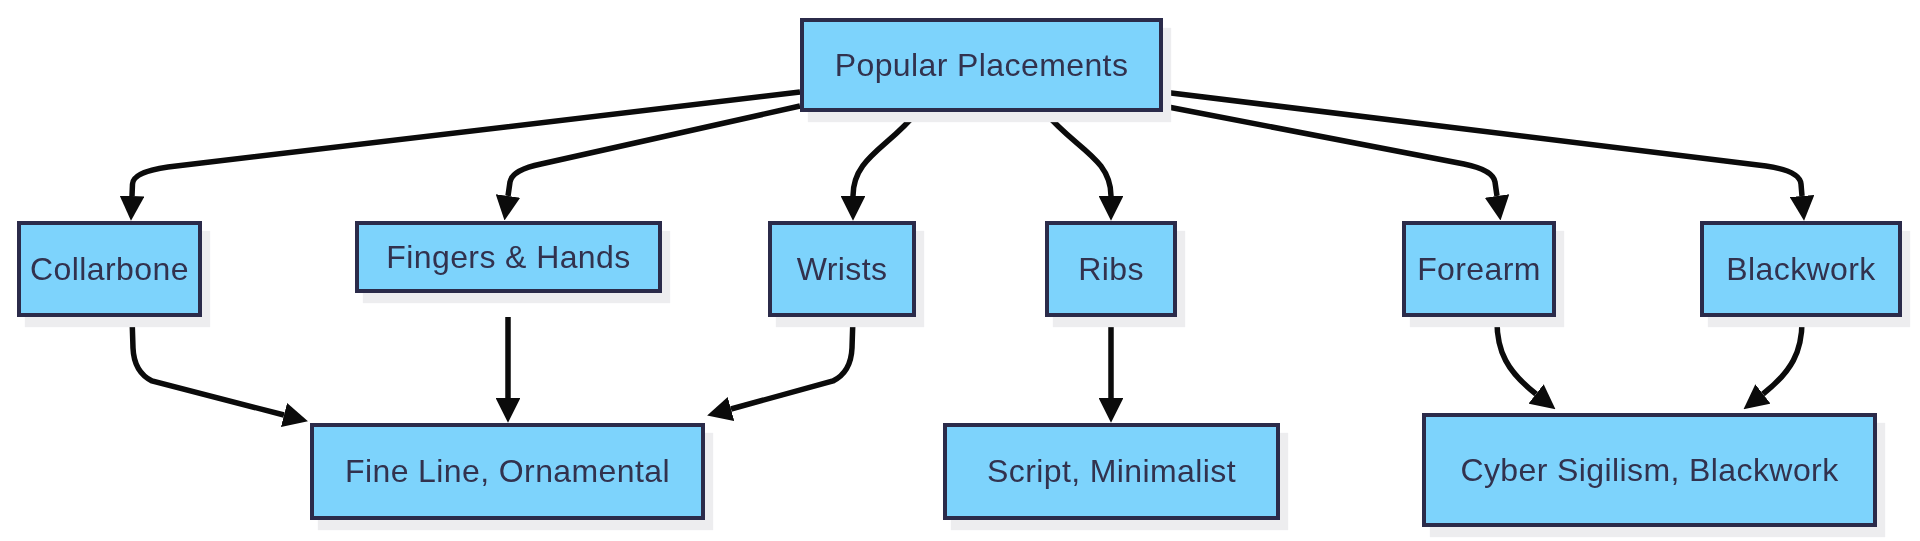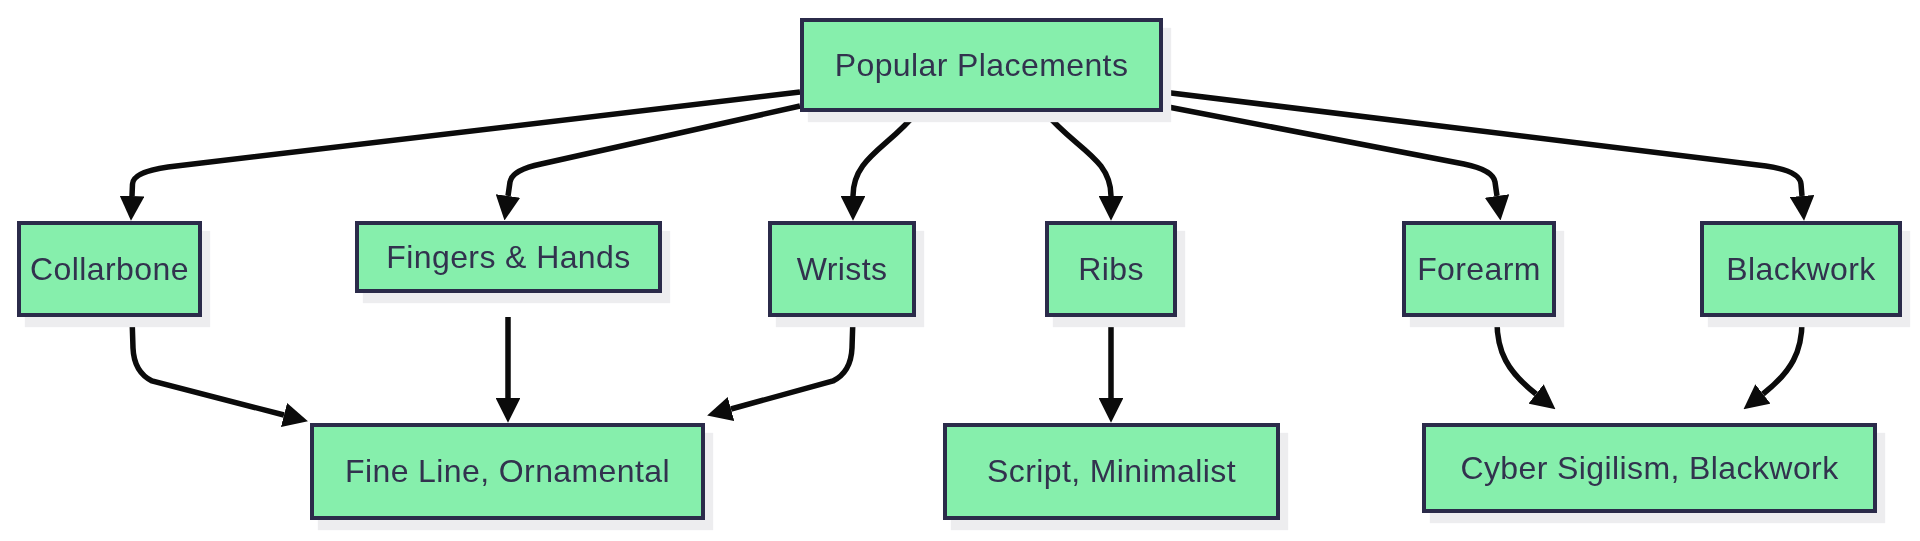--- a/index.html
+++ b/index.html
@@ -26,21 +26,21 @@
     display: block;
   }
   .edge {
     fill: none;
     stroke: #0b0b0b;
     stroke-width: 5.5;
   }
   .node {
     position: absolute;
     box-sizing: border-box;
-    background: #86efac;
+    background: #7dd3fc;
     border: 4px solid #2b2b4a;
     box-shadow: 8px 10px 1px #ededef;
     display: flex;
     align-items: center;
     justify-content: center;
     text-align: center;
     font-size: 32px;
     letter-spacing: 0.4px;
     color: #32324e;
     white-space: nowrap;
@@ -50,21 +50,21 @@
   
   .n-collarbone{ left: 17px;   top: 221px; width: 185px; height: 96px; }
   .n-fingers   { left: 355px;  top: 221px; width: 307px; height: 72px; }
   .n-wrists    { left: 768px;  top: 221px; width: 148px; height: 96px; }
   .n-ribs      { left: 1045px; top: 221px; width: 132px; height: 96px; text-align: right; }
   .n-forearm   { left: 1402px; top: 221px; width: 154px; height: 96px; }
   .n-shoulder  { left: 1700px; top: 221px; width: 202px; height: 96px; }
   
   .n-fineline  { left: 310px;  top: 423px; width: 395px; height: 97px; }
   .n-script    { left: 943px;  top: 423px; width: 337px; height: 97px; }
-  .n-cyber     { left: 1422px; top: 423px; width: 455px; height: 90px; }
+  .n-cyber     { left: 1422px; top: 413px; width: 455px; height: 114px; }
 </style>
 </head>
 <body>
 
 <div class="stage">
 
   <svg class="edge-layer" width="1920" height="541" viewBox="0 0 1920 541">
     <defs>
       <marker id="arrow" viewBox="0 0 10 10" refX="0" refY="5" markerWidth="4.5" markerHeight="4.5" orient="auto">
         <path d="M0,0 L10,5 L0,10 z" fill="#0b0b0b"></path>

